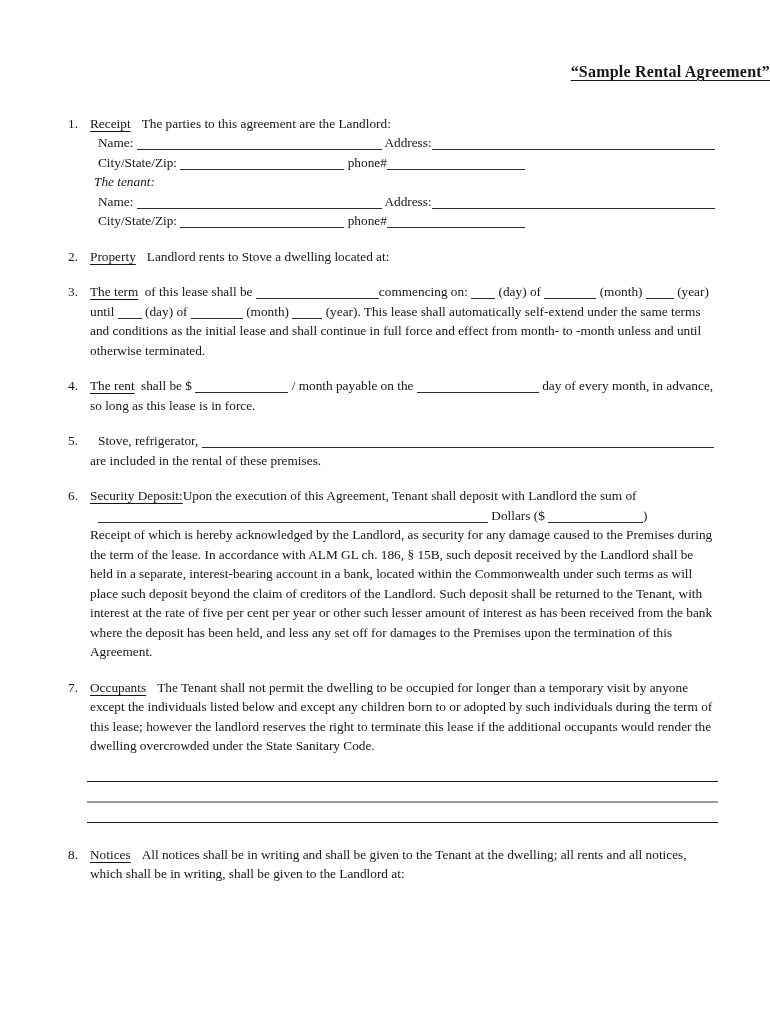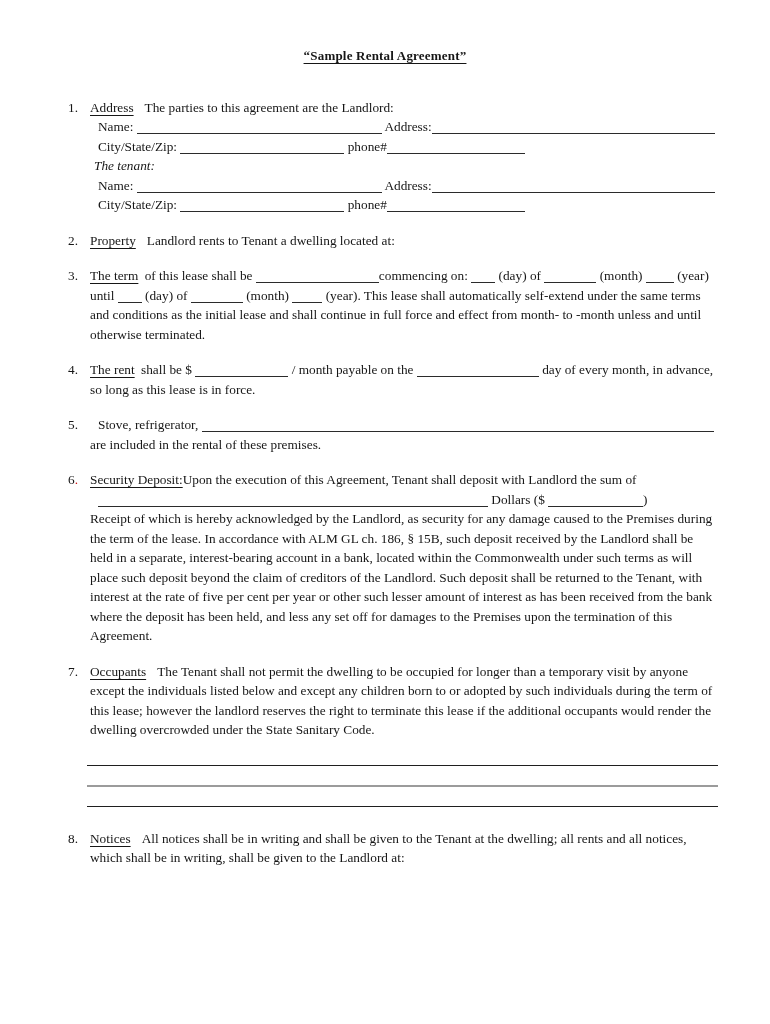--- a/index.html
+++ b/index.html
@@ -3,22 +3,22 @@
 <meta charset="utf-8">
 <style>
   * { margin:0; padding:0; box-sizing:border-box; }
   html,body { background:#ffffff; }
   .page {
     width:770px; height:1024px; background:#ffffff; overflow:hidden;
     font-family:"Liberation Serif","DejaVu Serif",serif;
     font-size:13.3px; line-height:19.5px; color:#161616;
   }
   .title {
-    margin-top:46px; text-align:center;
-    font-size:13px; font-weight:bold;
+    margin-top:62px; text-align:right;
+    font-size:16px; font-weight:bold;
     text-decoration:underline; text-underline-offset:3px;
     letter-spacing:.2px;
   }
   .body-area { padding:32px 52px 0 68px; }
   .item { display:flex; margin-top:16px; }
   .item.first { margin-top:0; }
   .item.notices { margin-top:22px; }
   .num { width:22px; flex:none; }
   .content { width:628px; flex:none; }
   .hd { text-decoration:underline; text-underline-offset:2.5px; }
@@ -44,33 +44,33 @@
 
 <div class="page">
 
   <div class="title">“Sample Rental Agreement”</div>
 
   <div class="body-area">
 
     <div class="item first">
       <div class="num">1.</div>
       <div class="content">
-        <div><span class="hd gap-wide">Address</span><span>The parties to this agreement are the Landlord:</span></div>
+        <div><span class="hd gap-wide">Receipt</span><span>The parties to this agreement are the Landlord:</span></div>
         <div class="line"><span>Name:</span> <span class="b" style="width:245px"></span> <span>Address:</span><span class="b" style="width:283px"></span></div>
         <div class="line"><span>City/State/Zip:</span> <span class="b" style="width:164px"></span> <span>phone#</span><span class="b" style="width:138px"></span></div>
         <div class="indent"><span>The tenant:</span></div>
         <div class="line"><span>Name:</span> <span class="b" style="width:245px"></span> <span>Address:</span><span class="b" style="width:283px"></span></div>
         <div class="line"><span>City/State/Zip:</span> <span class="b" style="width:164px"></span> <span>phone#</span><span class="b" style="width:138px"></span></div>
       </div>
     </div>
 
     <div class="item">
       <div class="num">2.</div>
       <div class="content">
-        <div><span class="hd gap-wide">Property</span><span>Landlord rents to Tenant a dwelling located at:</span></div>
+        <div><span class="hd gap-wide">Property</span><span>Landlord rents to Stove a dwelling located at:</span></div>
       </div>
     </div>
 
     <div class="item">
       <div class="num">3.</div>
       <div class="content">
         <span class="hd gap-sm">The term</span> <span>of this lease shall be</span> <span class="b" style="width:123px"></span><span>commencing on:</span> <span class="b" style="width:24px"></span> <span>(day) of</span> <span class="b" style="width:52px"></span> <span>(month)</span> <span class="b" style="width:28px"></span> <span>(year) until</span> <span class="b" style="width:24px"></span> <span>(day) of</span> <span class="b" style="width:52px"></span> <span>(month)</span> <span class="b" style="width:30px"></span> <span>(year). This lease shall automatically self-extend under the same terms and conditions as the initial lease and shall continue in full force and effect from month- to -month unless and until otherwise terminated.</span>
       </div>
     </div>
 

